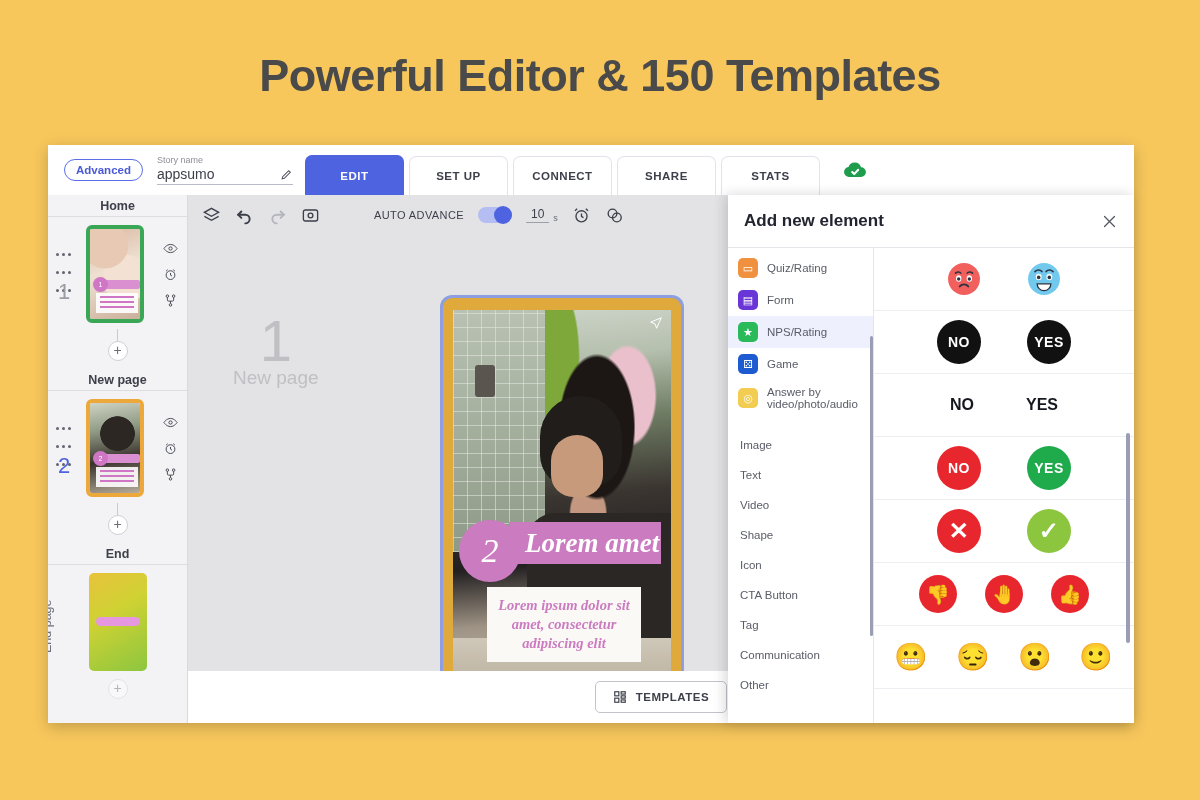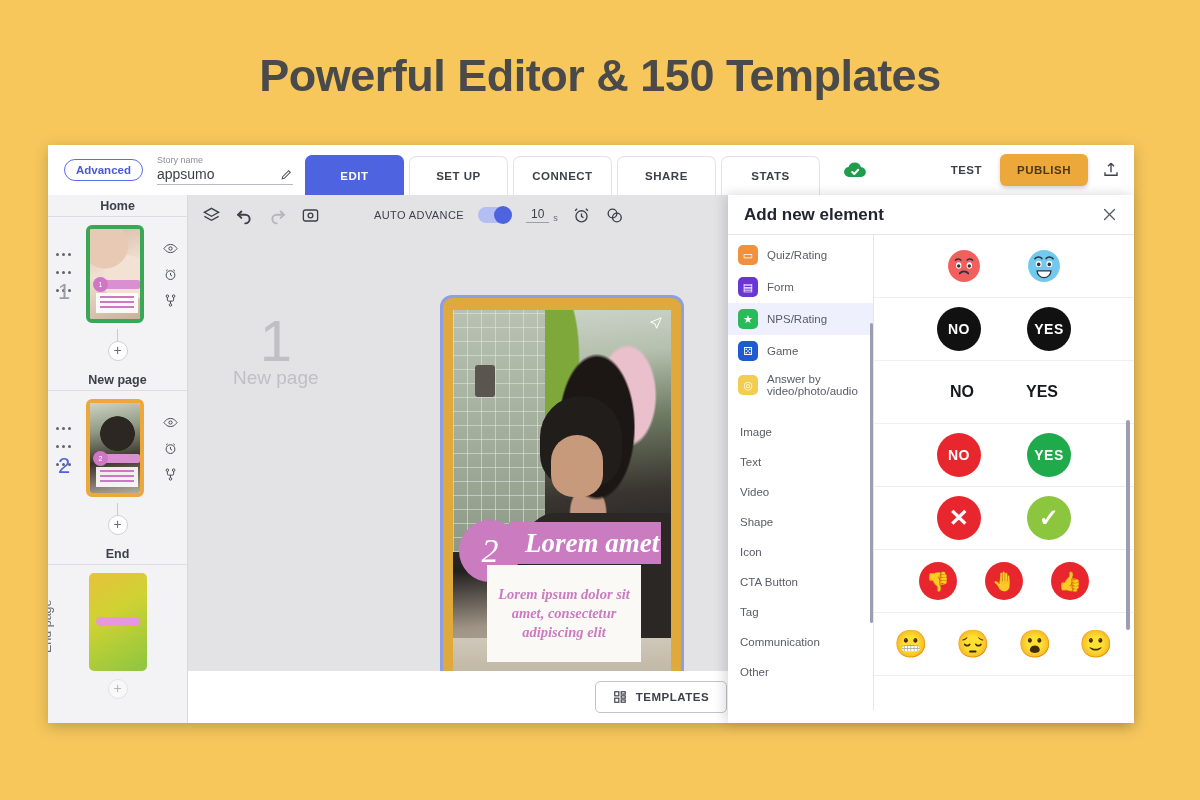--- a/index.html
+++ b/index.html
@@ -244,21 +244,21 @@
     display: flex; align-items: center; justify-content: center;
   }
   .titlepill {
     position: absolute; left: 56px; bottom: 136px; right: 10px; height: 42px;
     background: #cb7bc0; display: flex; align-items: center; padding-left: 16px;
     color: #fff; font-family: "Liberation Serif", serif; font-size: 27px;
     font-style: italic; font-weight: bold;
   }
   .caption {
     position: absolute; left: 34px; right: 30px; bottom: 38px;
-    background: #fbf9f6; padding: 20px 8px; text-align: center;
+    background: #fbf9f6; padding: 9px 8px; text-align: center;
     color: #cb7bc0; font-family: "Liberation Serif", serif;
     font-style: italic; font-weight: bold; font-size: 14.5px; line-height: 19px;
   }
 
   .bottombar {
     position: absolute; left: 0; bottom: 0; width: 946px; height: 52px;
     background: #fff; display: flex; align-items: center; justify-content: center;
   }
   .tmpl-btn {
     display: flex; align-items: center; gap: 9px;
@@ -266,21 +266,21 @@
     padding: 8px 17px; font-size: 11.5px; font-weight: bold;
     letter-spacing: .5px; color: #3d3f4a; font-family: inherit;
   }
 
   
   .panel {
     position: absolute; left: 728px; top: 195px; width: 406px; height: 528px;
     background: #fff; box-shadow: -3px 0 12px rgba(0,0,0,.16);
   }
   .panel-head {
-    height: 40px; display: flex; align-items: center; padding: 0 16px;
+    height: 53px; display: flex; align-items: center; padding: 0 16px;
     border-bottom: 1px solid #e6e6ea;
   }
   .panel-title { font-size: 17px; font-weight: bold; color: #222430; }
   .panel-x { margin-left: auto; width: 17px; height: 17px; color: #555762; }
 
   .panel-body { display: flex; height: 475px; }
   .cat-list {
     width: 146px; height: 475px; border-right: 1px solid #e6e6ea;
     overflow: hidden; position: relative; padding-top: 4px;
   }
@@ -349,27 +349,20 @@
       <div class="tab">CONNECT</div>
       <div class="tab">SHARE</div>
       <div class="tab">STATS</div>
     </div>
 
     <svg class="cloud-ok" viewBox="0 0 24 24">
         <path fill="#1f9d4d" d="M6 19a5 5 0 0 1-.5-9.97A6.5 6.5 0 0 1 18 9.2 4.4 4.4 0 0 1 18 19H6z"></path>
         <path d="M9.2 14.1l2 2 4-4.3" fill="none" stroke="#fff" stroke-width="2.1" stroke-linecap="round" stroke-linejoin="round"></path>
       </svg>
 
-    <div class="topbar-right">
-      <button class="test-btn">TEST</button>
-      <button class="publish-btn">PUBLISH</button>
-      <svg class="share-ico" viewBox="0 0 24 24" fill="none" stroke="currentColor" stroke-width="1.8">
-          <path d="M12 3v12M12 3l-4 4M12 3l4 4M4 15v4h16v-4"></path>
-        </svg>
-    </div>
   </div>
 
   <div class="appbody">
 
     <div class="sidebar">
       <div class="sb-section">Home</div>
 
       <div class="sb-page">
         <div class="grip">
           <i></i><i></i><i></i><br><i></i><i></i><i></i><br><i></i><i></i><i></i>

